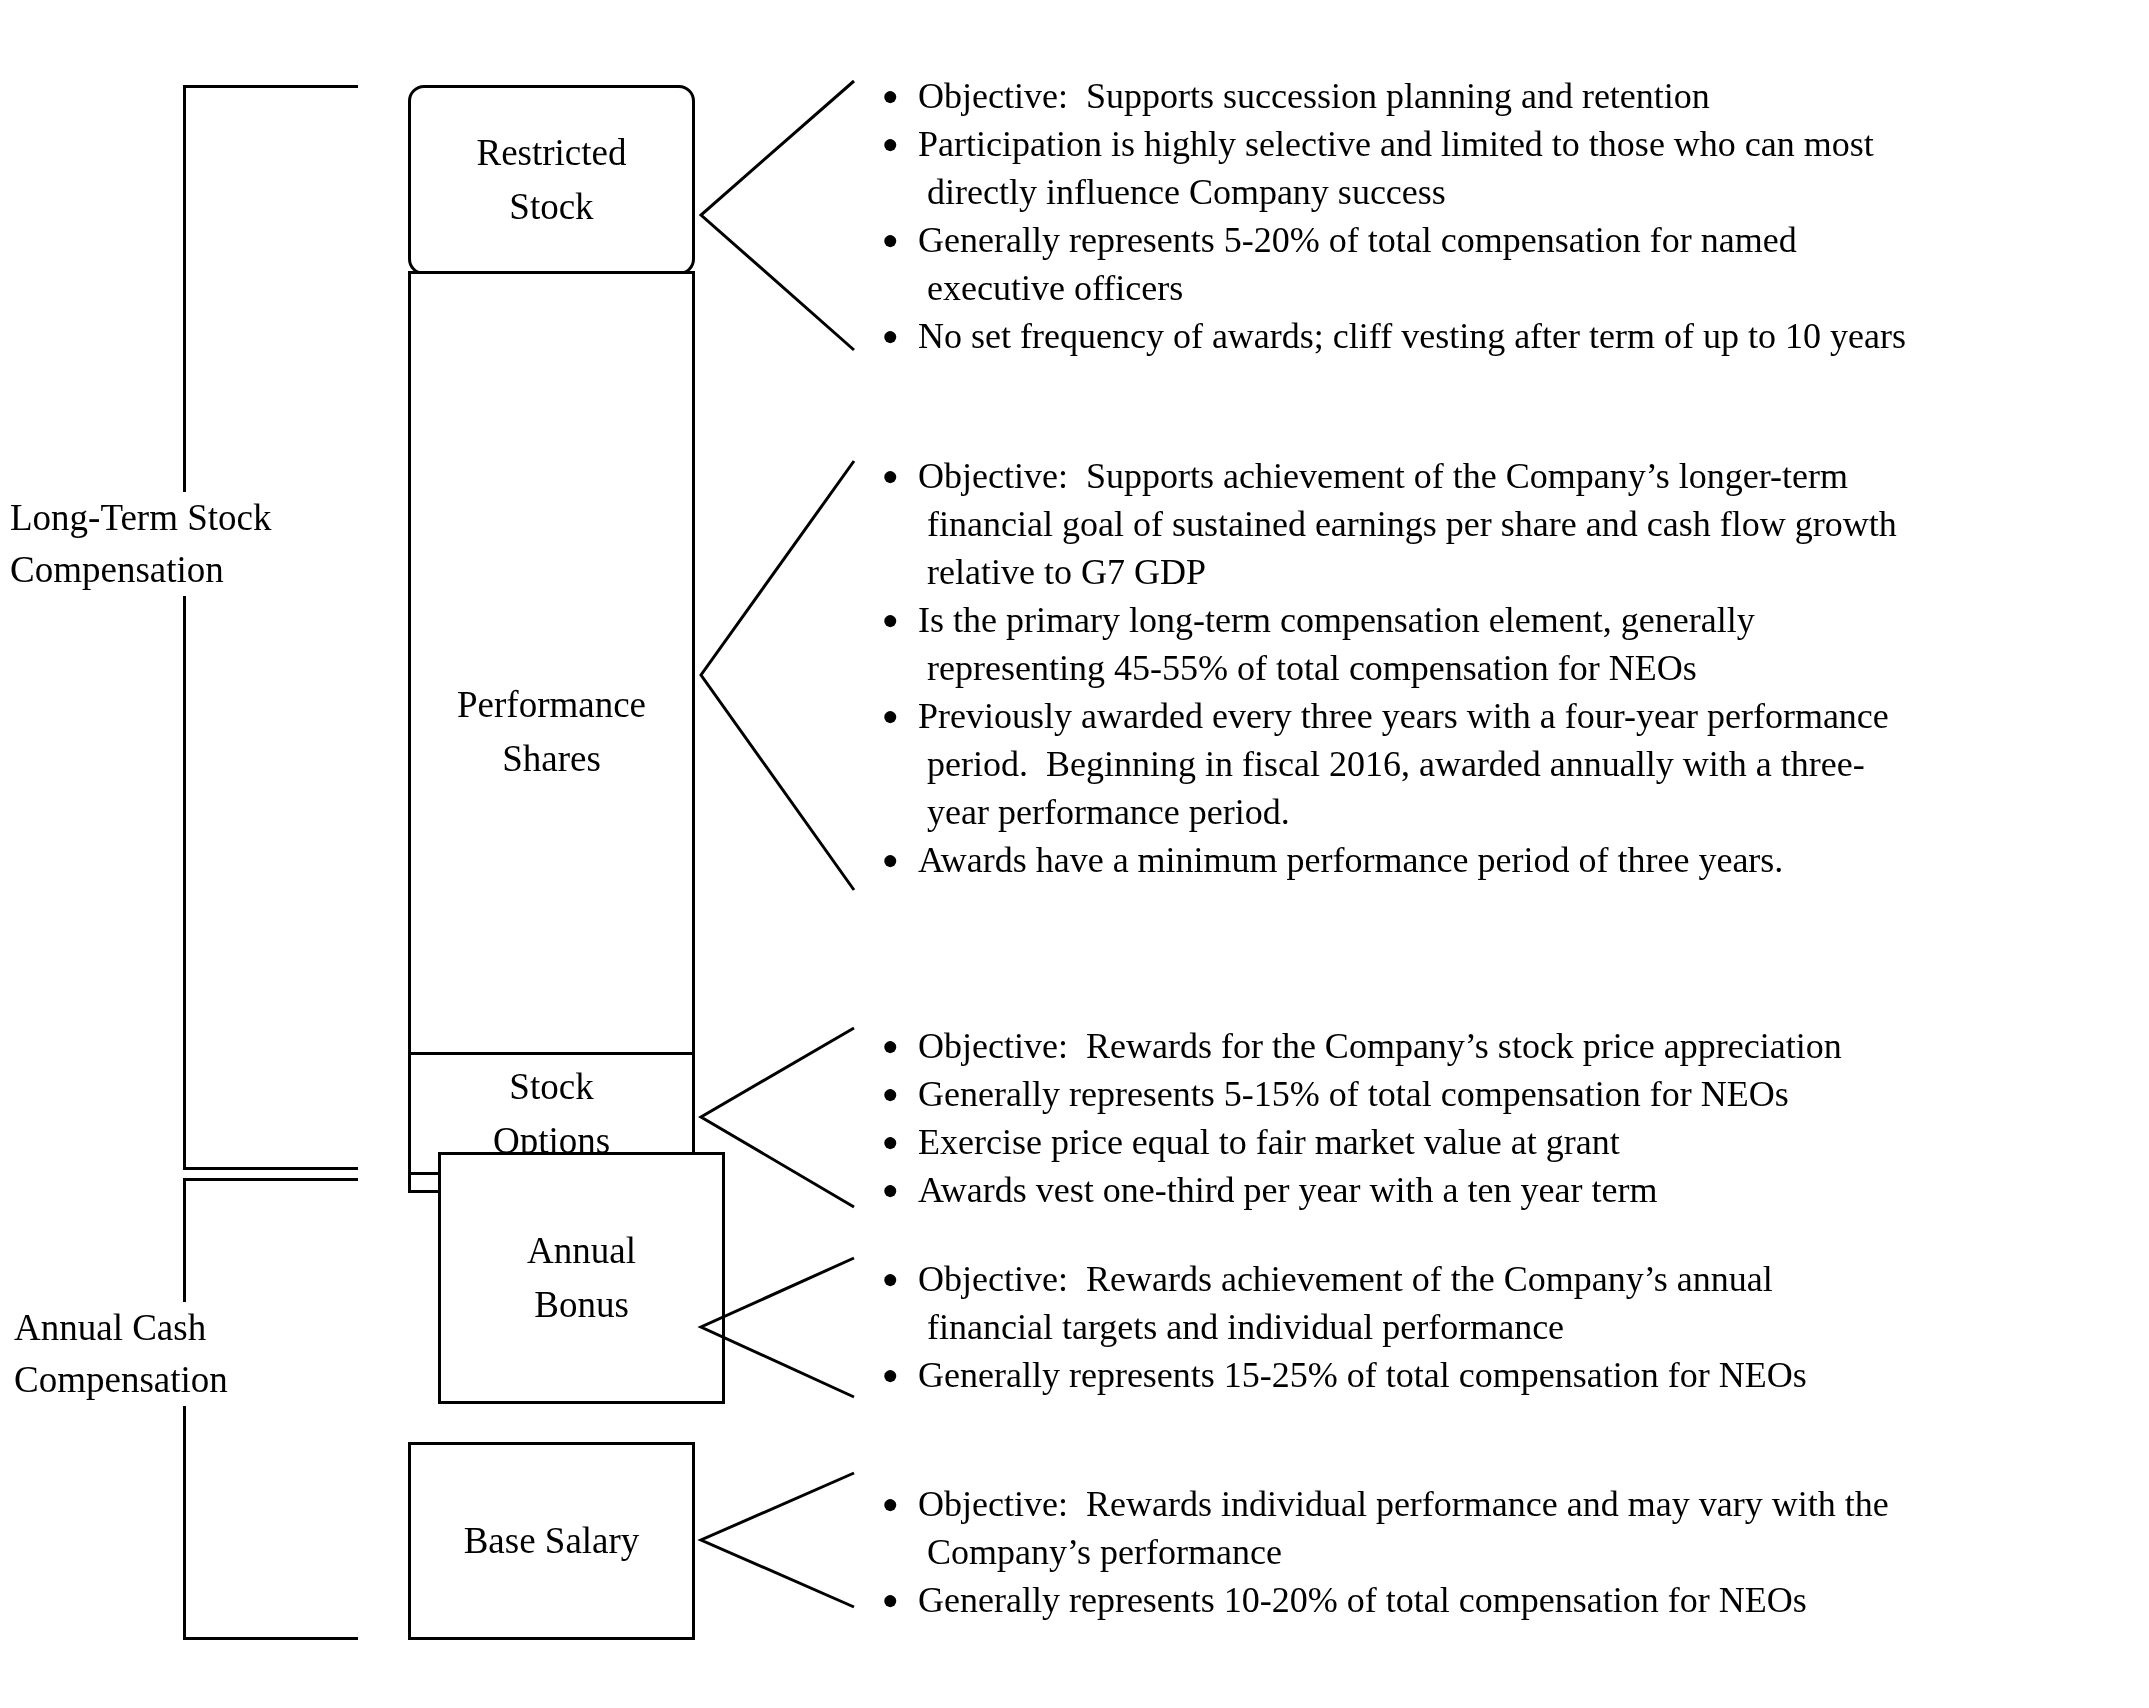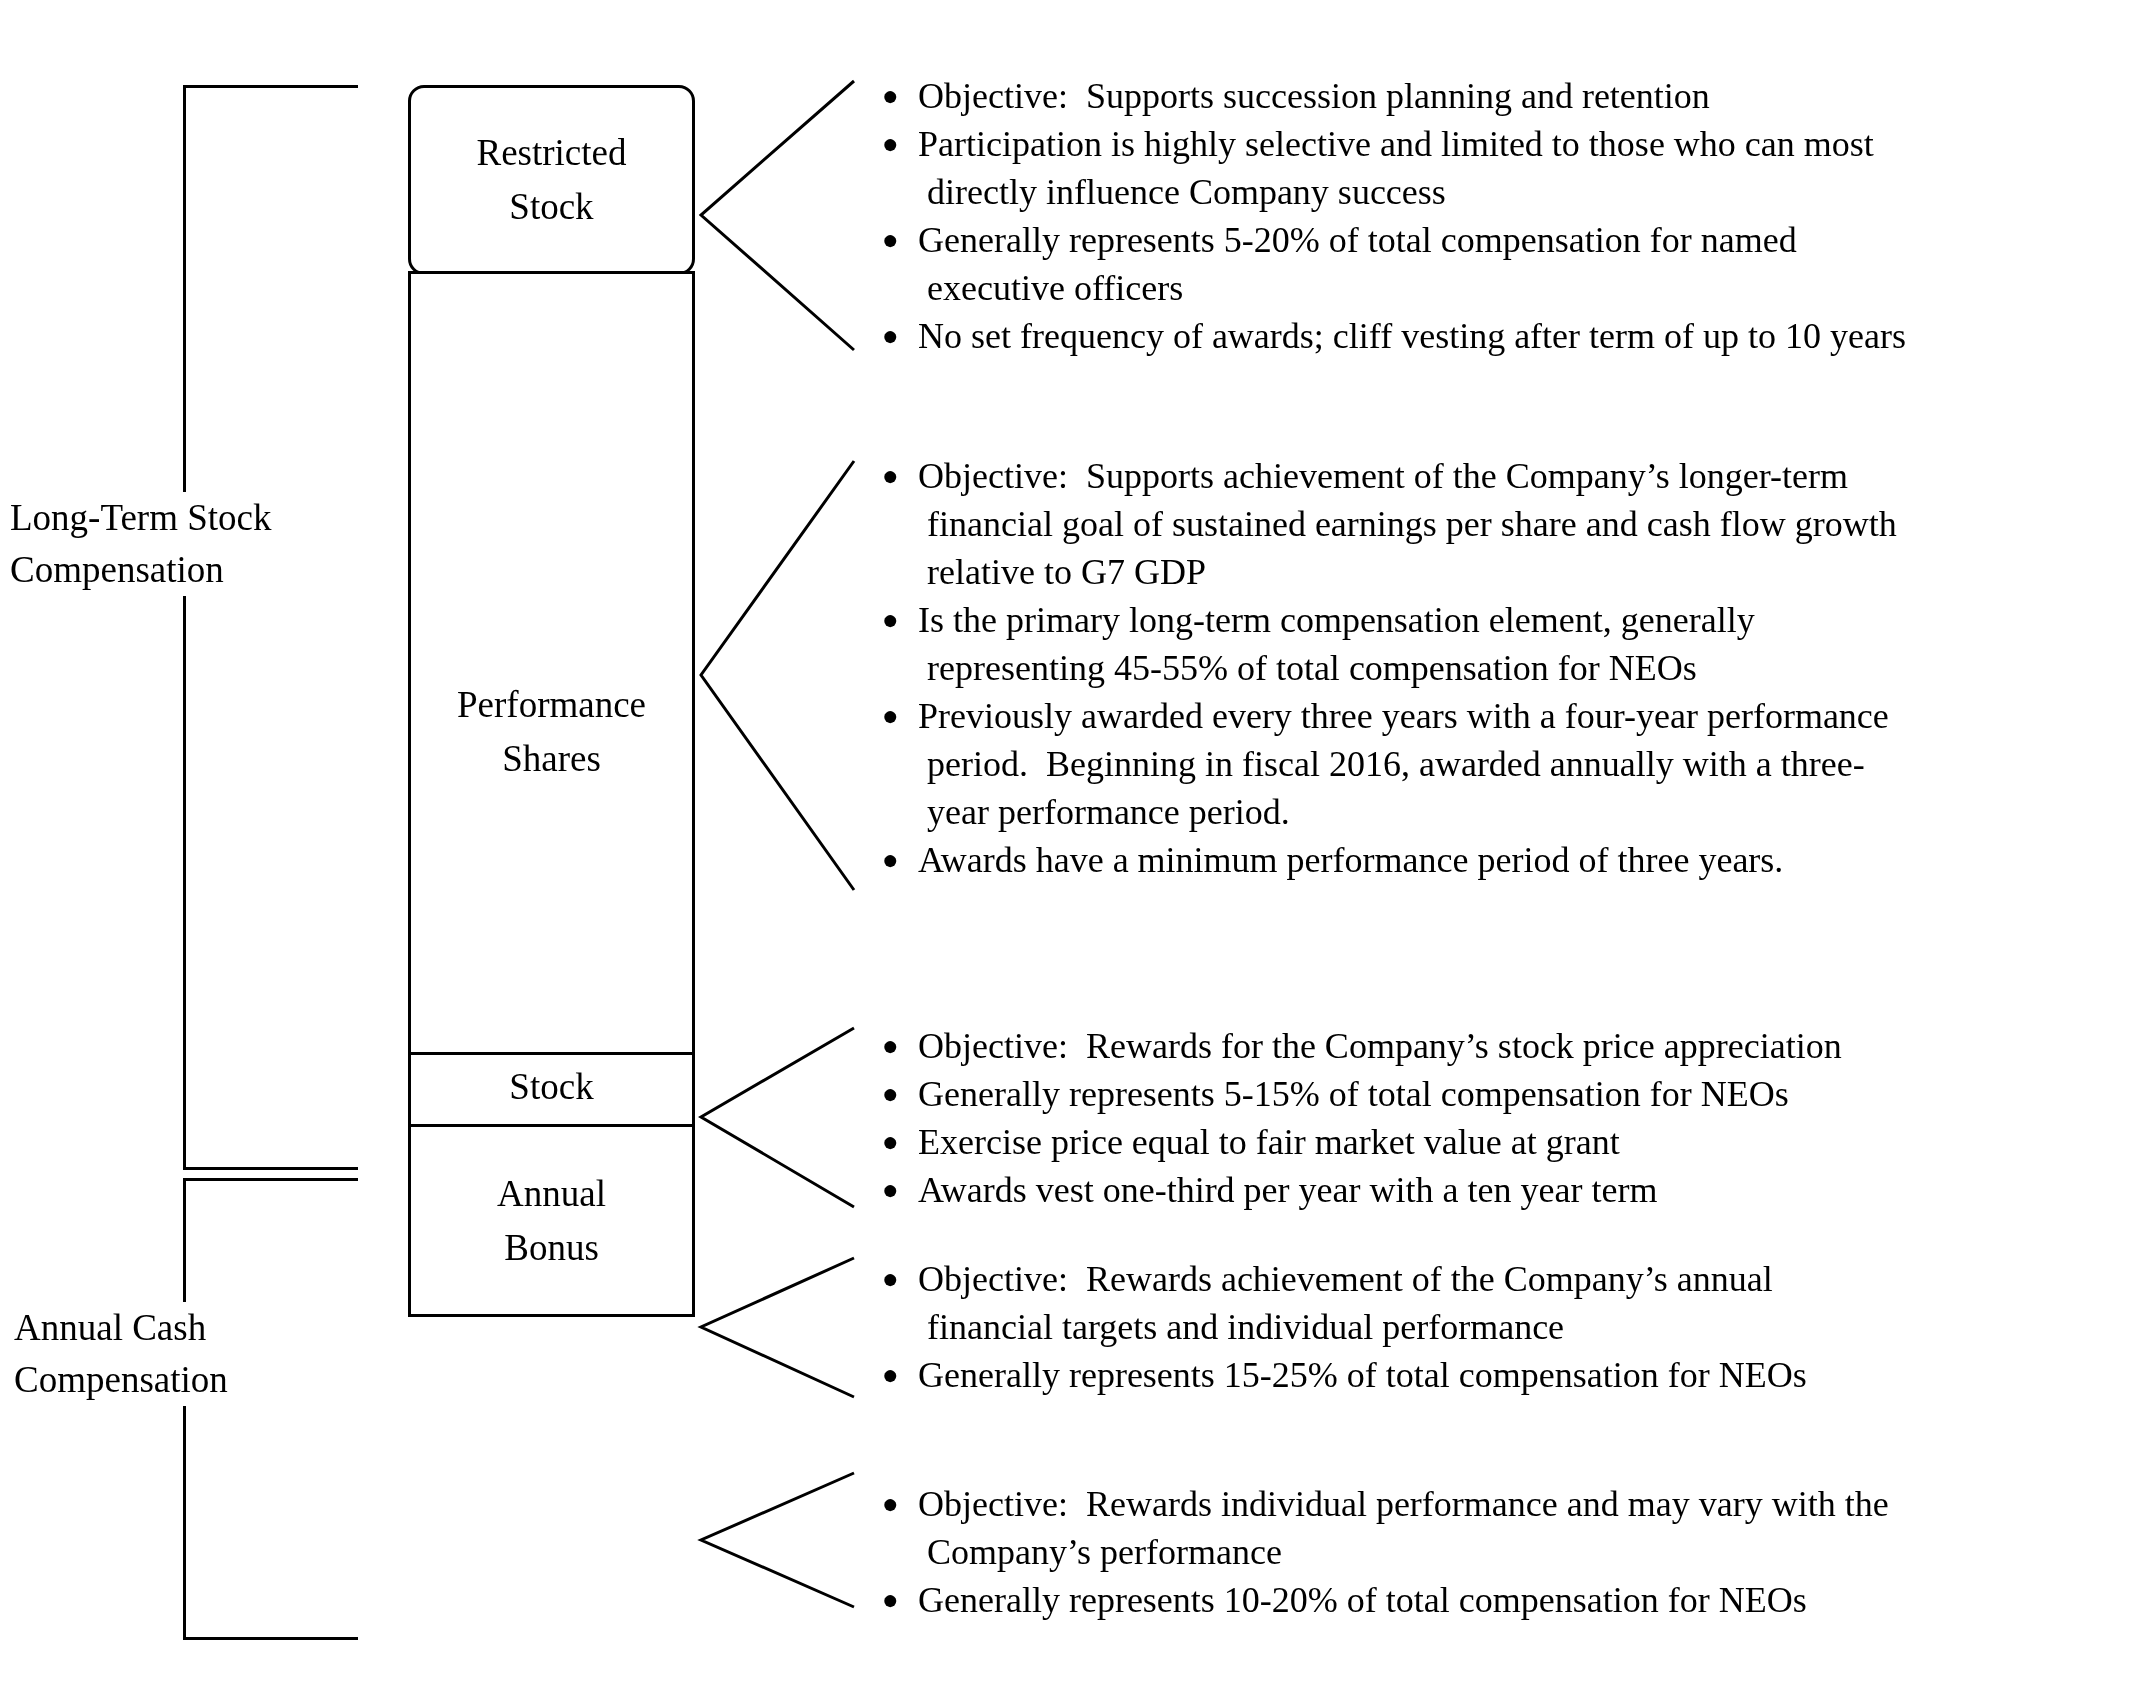--- a/index.html
+++ b/index.html
@@ -75,22 +75,23 @@
   </div>
   <div class="glabel" style="left:14px; top:1302px; width:345px;">Annual Cash
 Compensation</div>
 
   <div class="box" style="top:85px;   height:190px;border-radius:16px;">Restricted
 Stock</div>
   <div class="box" style="top:271px;  height:922px;">Performance
 Shares</div>
   <div class="box" style="top:1052px; height:123px;">Stock
 Options</div>
-  <div class="box" style="top:1124px; height:193px;">Annual
+  <div class="box" style="top:1152px; height:252px;margin-left:30px;">Annual
 Bonus</div>
+  <div class="box" style="top:1442px; height:198px;">Base Salary</div>
 
   <svg class="tri" style="left:697px; top:78px;" width="160" height="275" viewBox="0 0 160 275">
     <polyline points="157,3 4,137 157,272" fill="none" stroke="#000" stroke-width="3"></polyline>
   </svg>
   <svg class="tri" style="left:697px; top:458px;" width="160" height="435" viewBox="0 0 160 435">
     <polyline points="157,3 4,217 157,432" fill="none" stroke="#000" stroke-width="3"></polyline>
   </svg>
   <svg class="tri" style="left:697px; top:1025px;" width="160" height="185" viewBox="0 0 160 185">
     <polyline points="157,3 4,92 157,182" fill="none" stroke="#000" stroke-width="3"></polyline>
   </svg>

